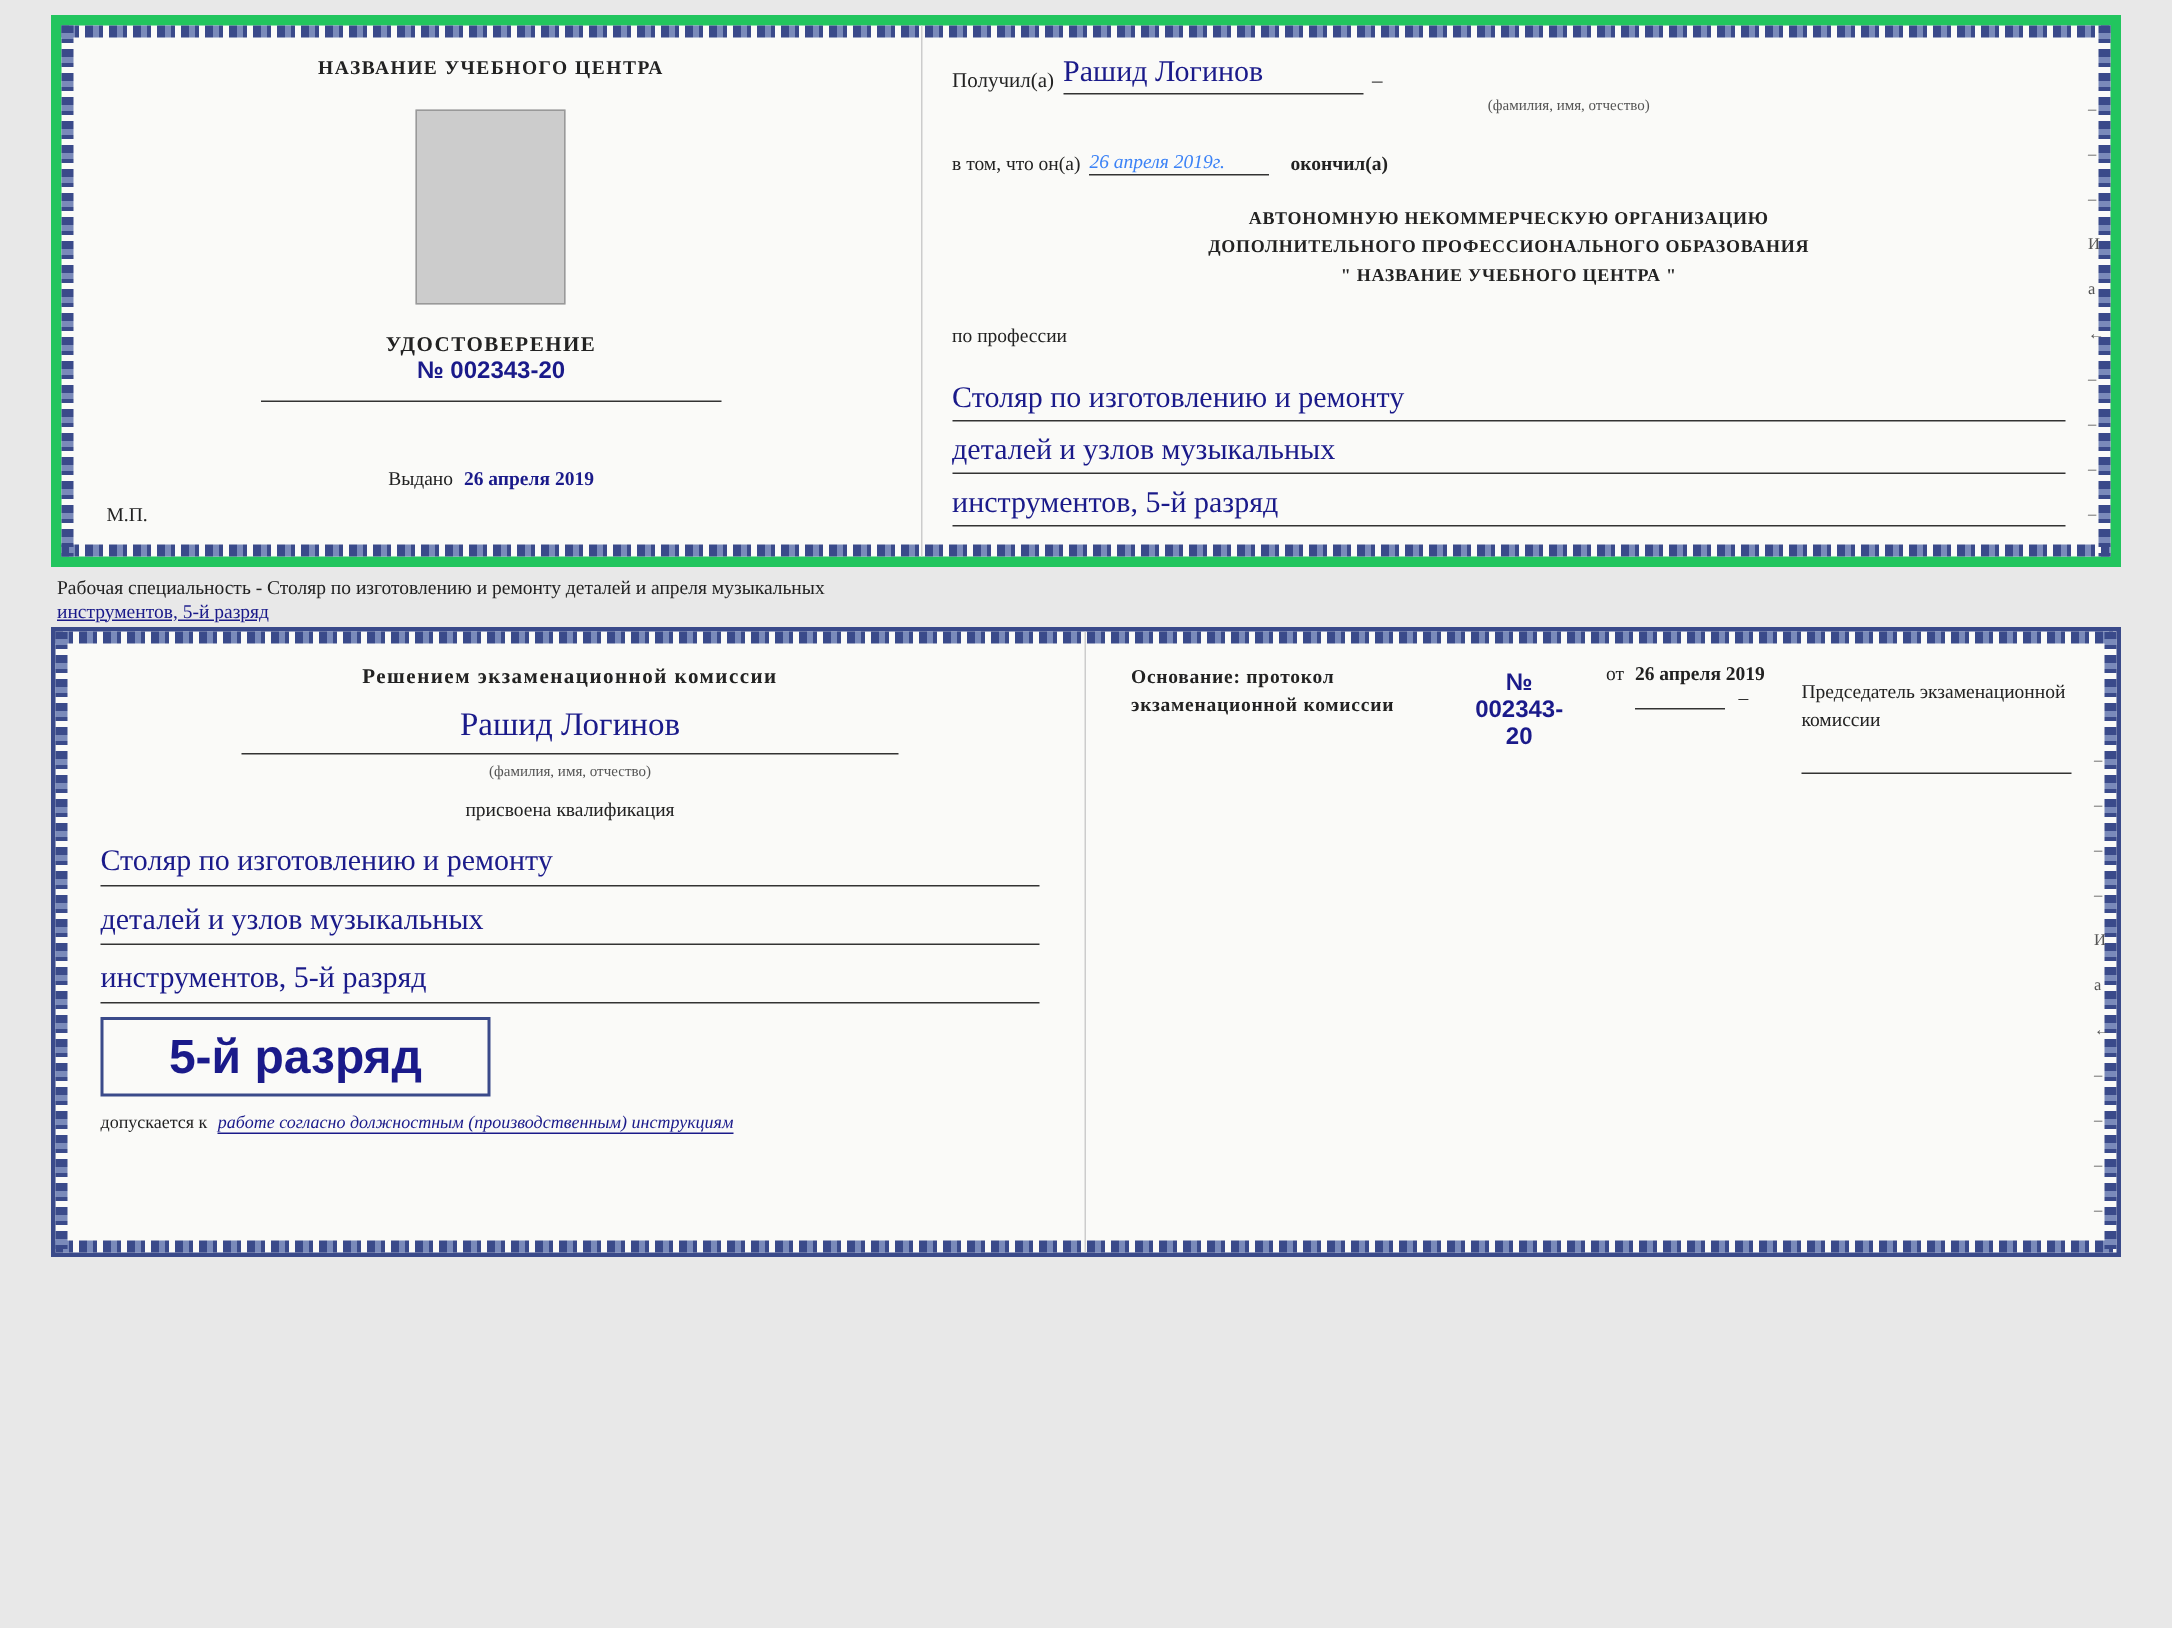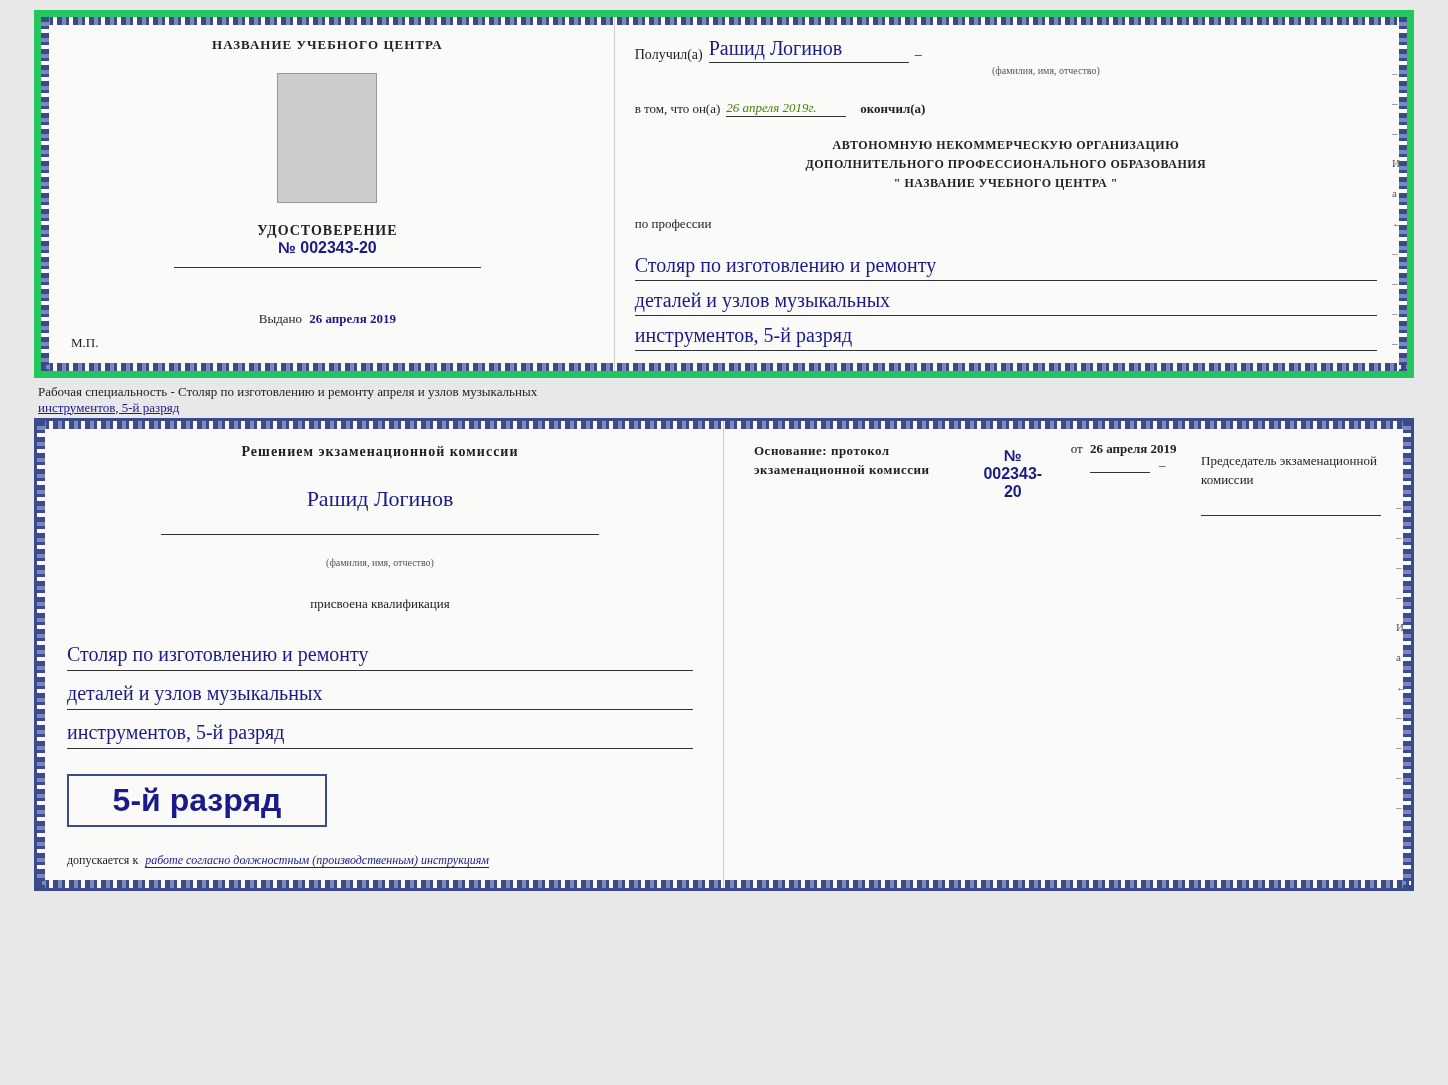--- a/index.html
+++ b/index.html
@@ -148,21 +148,21 @@
       font-size: 13px;
       color: #222;
       display: flex;
       align-items: flex-end;
       gap: 6px;
       margin-top: 5px;
     }
 
     .vtom-date {
       font-style: italic;
-      color: #4d7c0f;
+      color: #3b82f6;
       font-size: 13px;
       border-bottom: 1px solid #333;
       min-width: 120px;
     }
 
     .org-block {
       margin-top: 5px;
     }
 
     .org-block-text {
@@ -211,21 +211,21 @@
       position: relative;
       min-height: 420px;
     }
 
     .bottom-left {
       width: 50%;
       padding: 20px 30px;
       border-right: 1px solid #ccc;
       display: flex;
       flex-direction: column;
-      gap: 20px;
+      gap: 4px;
     }
 
     .bottom-right {
       width: 50%;
       padding: 20px 30px;
       display: flex;
       flex-direction: row;
       gap: 12px;
       position: relative;
     }
@@ -442,21 +442,21 @@
         <span>←</span>
         <span>–</span>
         <span>–</span>
         <span>–</span>
         <span>–</span>
       </div>
     </div>
   </div>
 
   <div class="between-label">
-    <span>Рабочая специальность - Столяр по изготовлению и ремонту апреля и узлов музыкальных</span><br>
+    <span>Рабочая специальность - Столяр по изготовлению и ремонту деталей и апреля музыкальных</span><br>
     <span class="underline">инструментов, 5-й разряд</span>
   </div>
 
   <div class="certificate-bottom">
     <div class="top-border-strip"></div>
     <div class="bottom-border-strip"></div>
     <div class="left-border-strip"></div>
     <div class="right-border-strip"></div>
 
     <div class="bottom-left">

